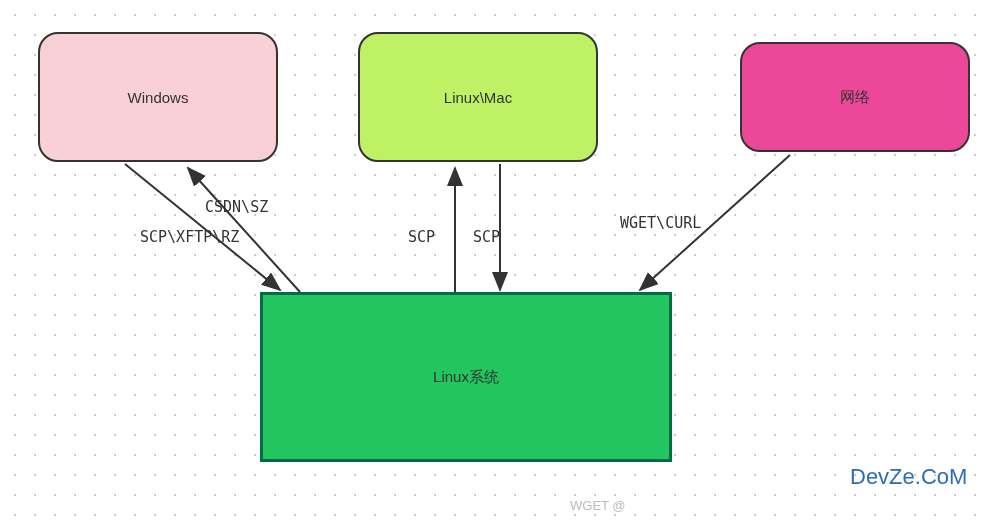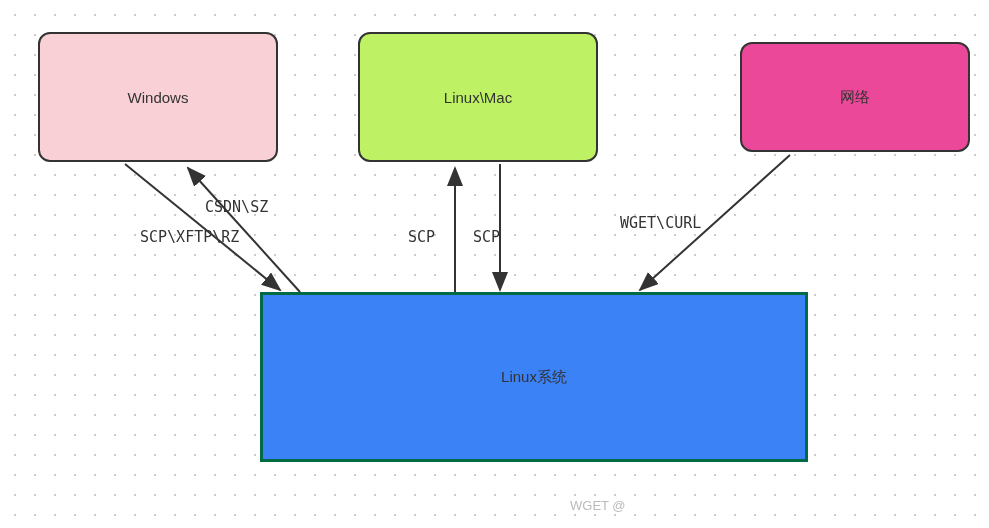--- a/index.html
+++ b/index.html
@@ -16,21 +16,21 @@
     }
     .box {
       position: absolute;
       display: flex;
       align-items: center;
       justify-content: center;
       font-size: 15px;
       color: #333;
     }
     .rounded {
-      border-radius: 12px;
+      border-radius: 20px;
     }
     .box-windows {
       left: 38px; top: 32px;
       width: 240px; height: 130px;
       background: #f9d0d6;
       border: 2px solid #333;
     }
     .box-linuxmac {
       left: 358px; top: 32px;
       width: 240px; height: 130px;
@@ -38,22 +38,22 @@
       border: 2px solid #333;
     }
     .box-network {
       left: 740px; top: 42px;
       width: 230px; height: 110px;
       background: #ec4899;
       border: 2px solid #333;
     }
     .box-linuxsys {
       left: 260px; top: 292px;
-      width: 548px; height: 170px;
-      background: #3b82f6;
+      width: 412px; height: 170px;
+      background: #22c55e;
       border: 3px solid #006b45;
     }
     .label {
       position: absolute;
       font-size: 15px;
       font-family: Consolas, monospace;
       color: #333;
       white-space: nowrap;
     }
     .l-xftpsz { left: 205px; top: 198px; }
@@ -126,13 +126,14 @@
 
   <line x1="455" y1="292" x2="455" y2="168" stroke="#333" stroke-width="2" marker-end="url(#arrowhead)"></line>
 
   <line x1="500" y1="164" x2="500" y2="290" stroke="#333" stroke-width="2" marker-end="url(#arrowhead)"></line>
 
   <line x1="790" y1="155" x2="640" y2="290" stroke="#333" stroke-width="2" marker-end="url(#arrowhead)"></line>
 </svg>
 
 <div class="watermark wm-csdn">WGET @</div>
 <div class="watermark wm-devze">
+  <div class="en">DevZe.CoM</div>
 </div>
 
 </body></html>

